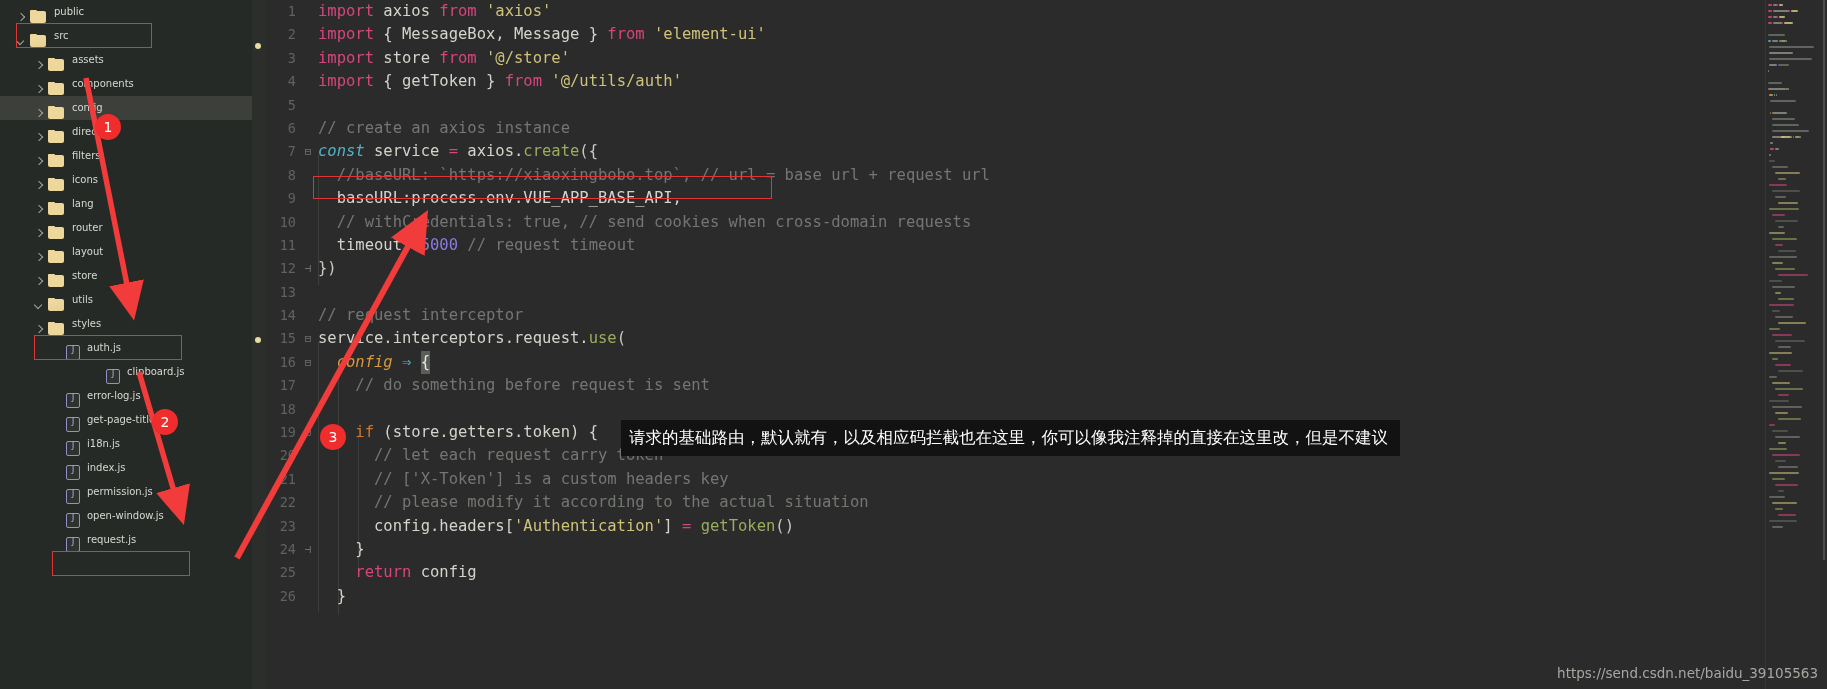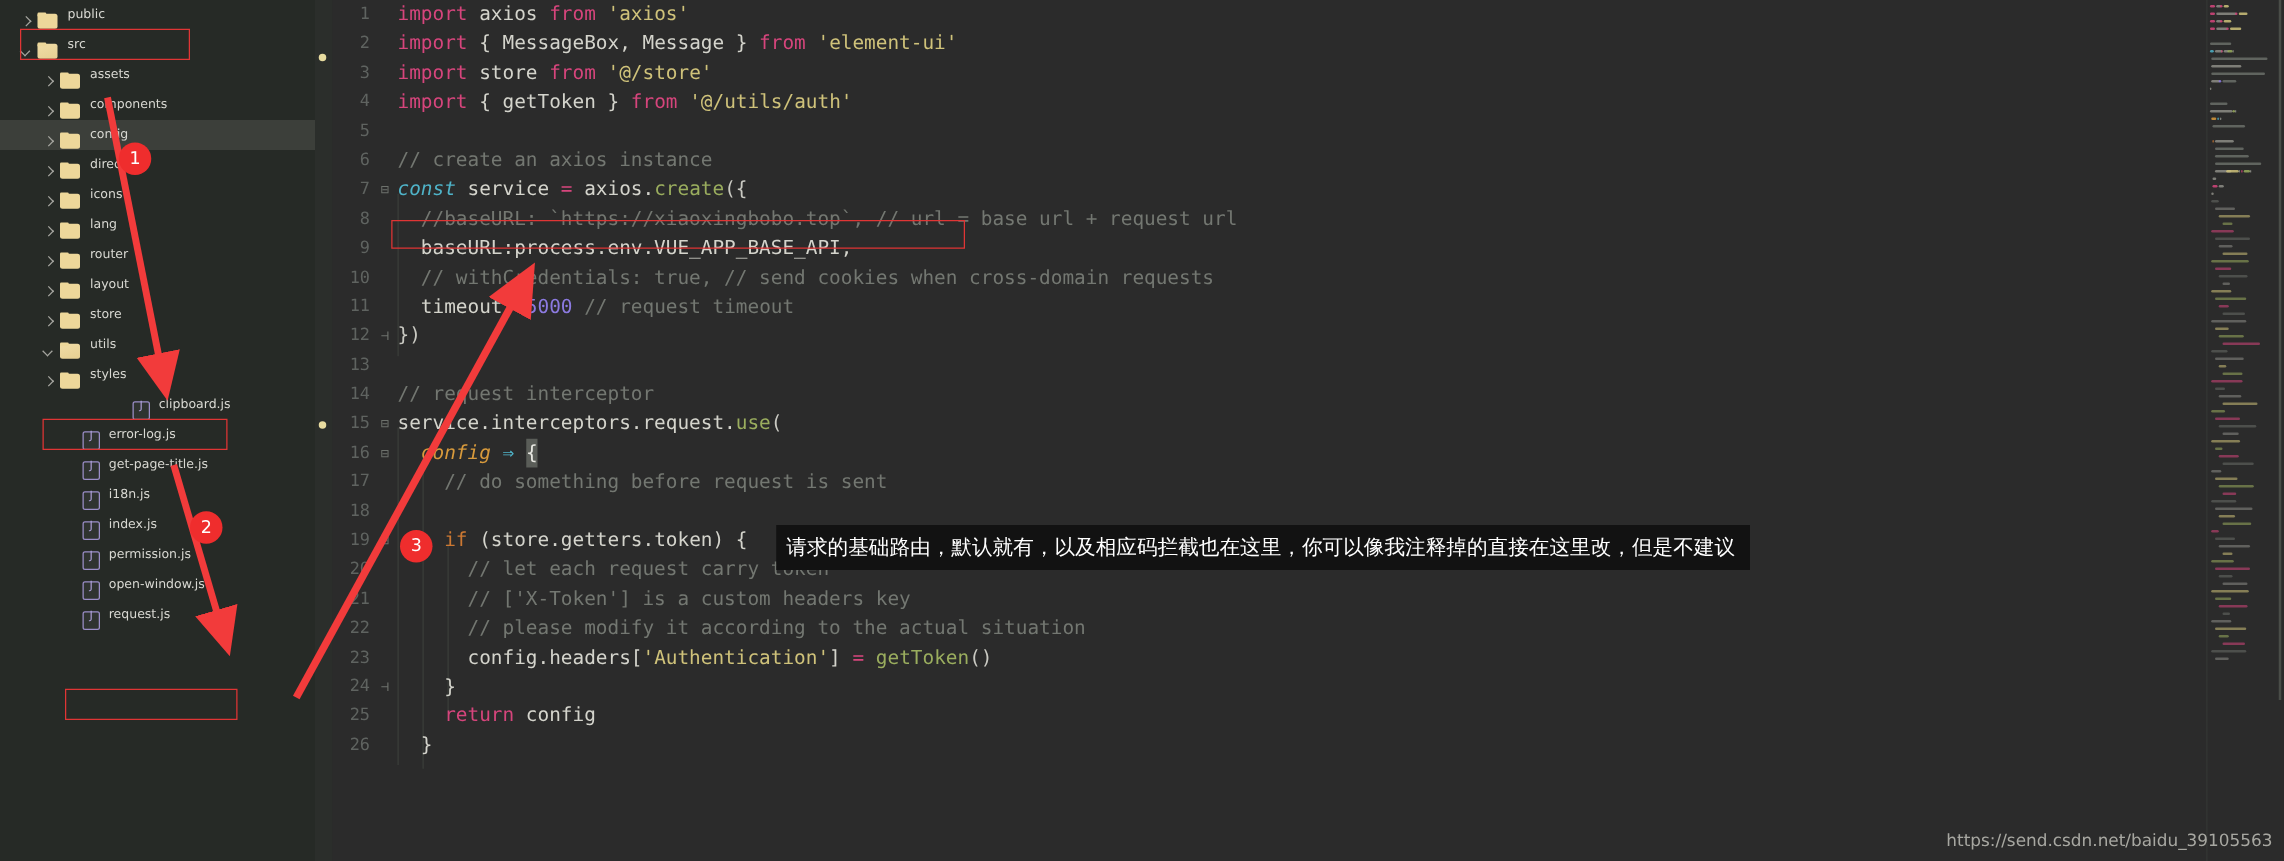--- a/index.html
+++ b/index.html
@@ -291,20 +291,25 @@
           <span class="tname">config</span>
         </div>
         <div class="tree-row" style="padding-left: 32px;">
           <span class="twisty right"></span>
           <span class="ico-folder"></span>
           <span class="tname">directive</span>
         </div>
         <div class="tree-row" style="padding-left: 32px;">
           <span class="twisty right"></span>
           <span class="ico-folder"></span>
+          <span class="tname">filters</span>
+        </div>
+        <div class="tree-row" style="padding-left: 32px;">
+          <span class="twisty right"></span>
+          <span class="ico-folder"></span>
           <span class="tname">icons</span>
         </div>
         <div class="tree-row" style="padding-left: 32px;">
           <span class="twisty right"></span>
           <span class="ico-folder"></span>
           <span class="tname">lang</span>
         </div>
         <div class="tree-row" style="padding-left: 32px;">
           <span class="twisty right"></span>
           <span class="ico-folder"></span>
@@ -322,20 +327,25 @@
         </div>
         <div class="tree-row" style="padding-left: 32px;">
           <span class="twisty down"></span>
           <span class="ico-folder open"></span>
           <span class="tname">utils</span>
         </div>
         <div class="tree-row" style="padding-left: 32px;">
           <span class="twisty right"></span>
           <span class="ico-folder"></span>
           <span class="tname">styles</span>
+        </div>
+        <div class="tree-row" style="padding-left: 50px;">
+          <span class="twisty "></span>
+          <span class="ico-js"></span>
+          <span class="tname">auth.js</span>
         </div>
         <div class="tree-row" style="padding-left: 50px; margin-left: 40px;">
           <span class="twisty "></span>
           <span class="ico-js"></span>
           <span class="tname">clipboard.js</span>
         </div>
         <div class="tree-row" style="padding-left: 50px;">
           <span class="twisty "></span>
           <span class="ico-js"></span>
           <span class="tname">error-log.js</span>

